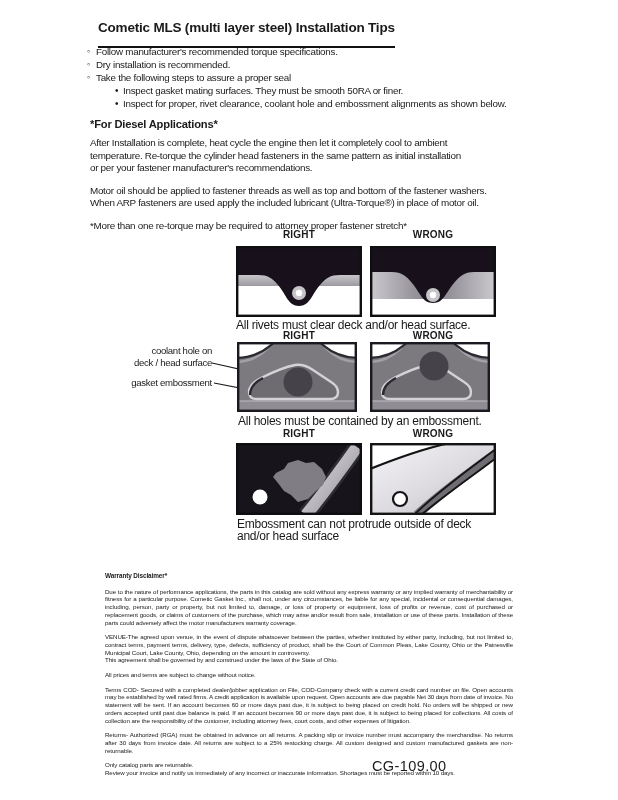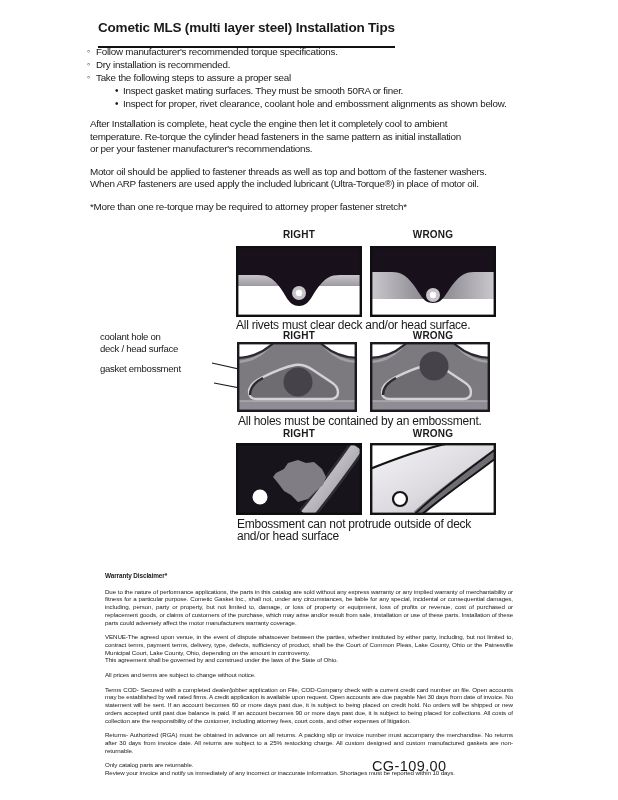--- a/index.html
+++ b/index.html
@@ -21,21 +21,21 @@
   .brow.sub .mark { width:8px; flex:0 0 8px; font-size:10px; }
 
   .diesel { left:90px; top:118px; width:478px; font-size:9.9px; letter-spacing:-0.3px; }
   .diesel h2 { font-size:11.2px; font-weight:bold; margin:0 0 7px 0; letter-spacing:-0.2px; }
   .diesel p { margin:0 0 10px 0; line-height:12.6px; }
 
   .dlabel { width:126px; text-align:center; font-size:10px; font-weight:bold; letter-spacing:0.2px; }
   .dcap { font-size:12px; letter-spacing:-0.25px; line-height:11.5px; }
   .dbox { display:block; }
 
-  .callouts { left:100px; top:331px; width:112px; text-align:left; font-size:9.6px;
+  .callouts { left:100px; top:345px; width:112px; text-align:right; font-size:9.6px;
               letter-spacing:-0.3px; line-height:11.5px; }
   .callout2 { margin-top:9px; }
 
   .legal { left:105px; top:572px; width:408px; font-size:6.2px; line-height:7.7px;
            letter-spacing:-0.1px; text-align:justify; }
   .legal h3 { font-size:6.4px; margin:0 0 8px 0; }
   .legal p { margin:0 0 7px 0; }
 
   .footer-code { left:372px; top:758px; font-size:14.5px; letter-spacing:0.4px; }
 </style>
@@ -63,20 +63,21 @@
       <span class="mark">•</span>
       <span>Inspect gasket mating surfaces.  They must be smooth 50RA or finer.</span>
     </div>
     <div class="brow sub">
       <span class="mark">•</span>
       <span>Inspect for proper, rivet clearance, coolant hole and embossment alignments as shown below.</span>
     </div>
   </div>
 
   <div class="abs diesel">
+    <h2>*For Diesel Applications*</h2>
     <p class="pre">After Installation is complete, heat cycle the engine then let it completely cool to ambient
 temperature. Re-torque the cylinder head fasteners in the same pattern as initial installation
 or per your fastener manufacturer's recommendations.</p>
     <p class="pre">Motor oil should be applied to fastener threads as well as top and bottom of the fastener washers.
 When ARP fasteners are used apply the included lubricant (Ultra-Torque®) in place of motor oil.</p>
     <p>*More than one re-torque may be required to attorney proper fastener stretch*</p>
   </div>
 
   <div class="abs dlabel" style="left:236px; top:229px;">RIGHT</div>
   <div class="abs dlabel" style="left:370px; top:229px;">WRONG</div>

